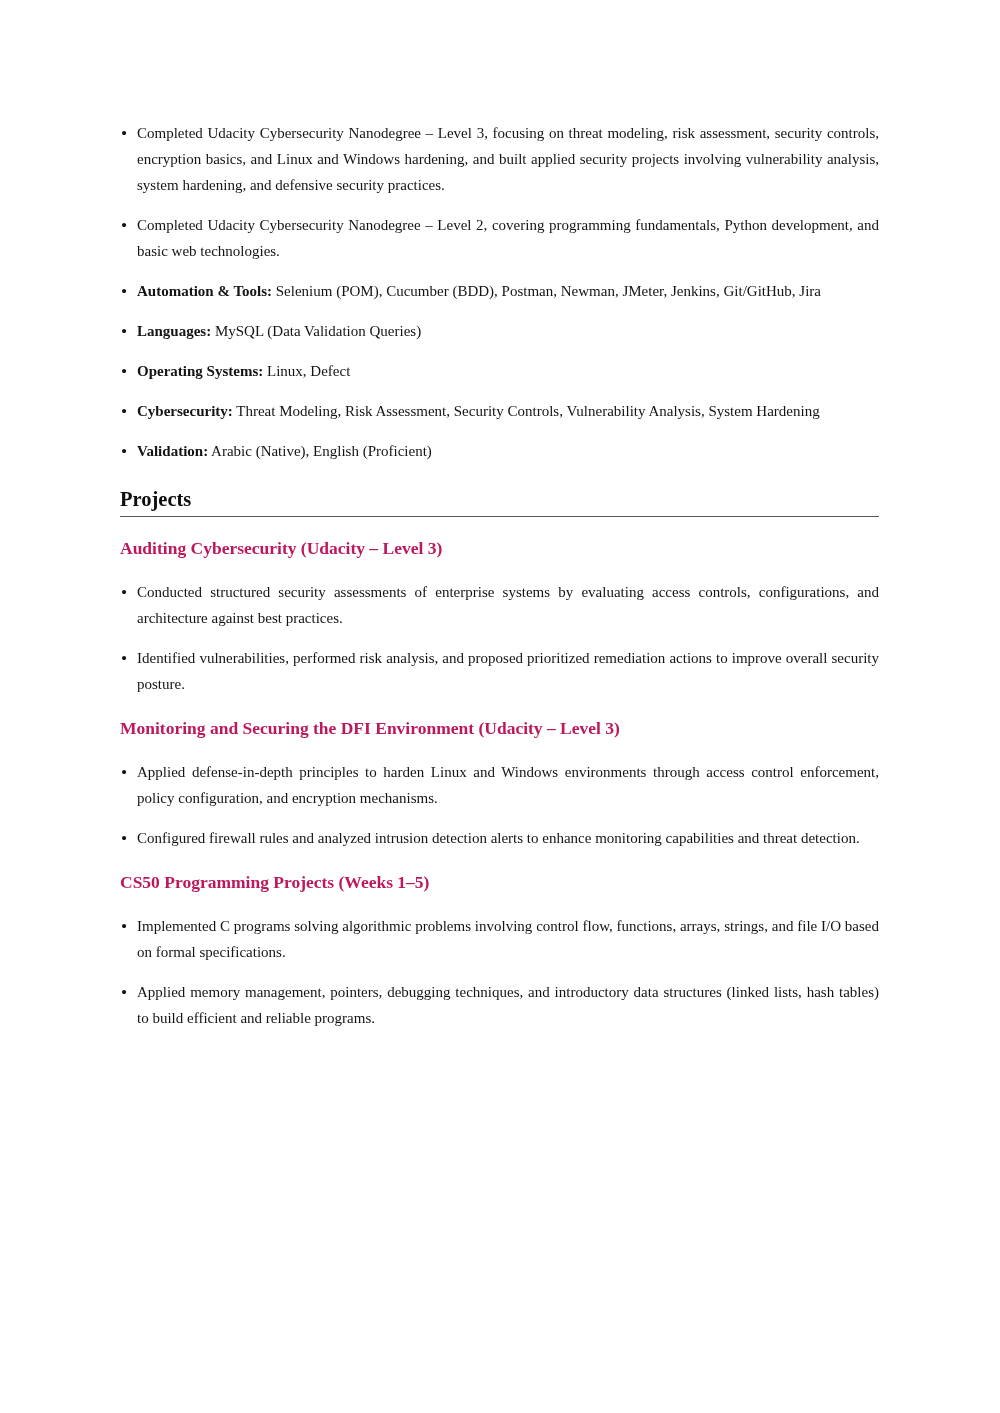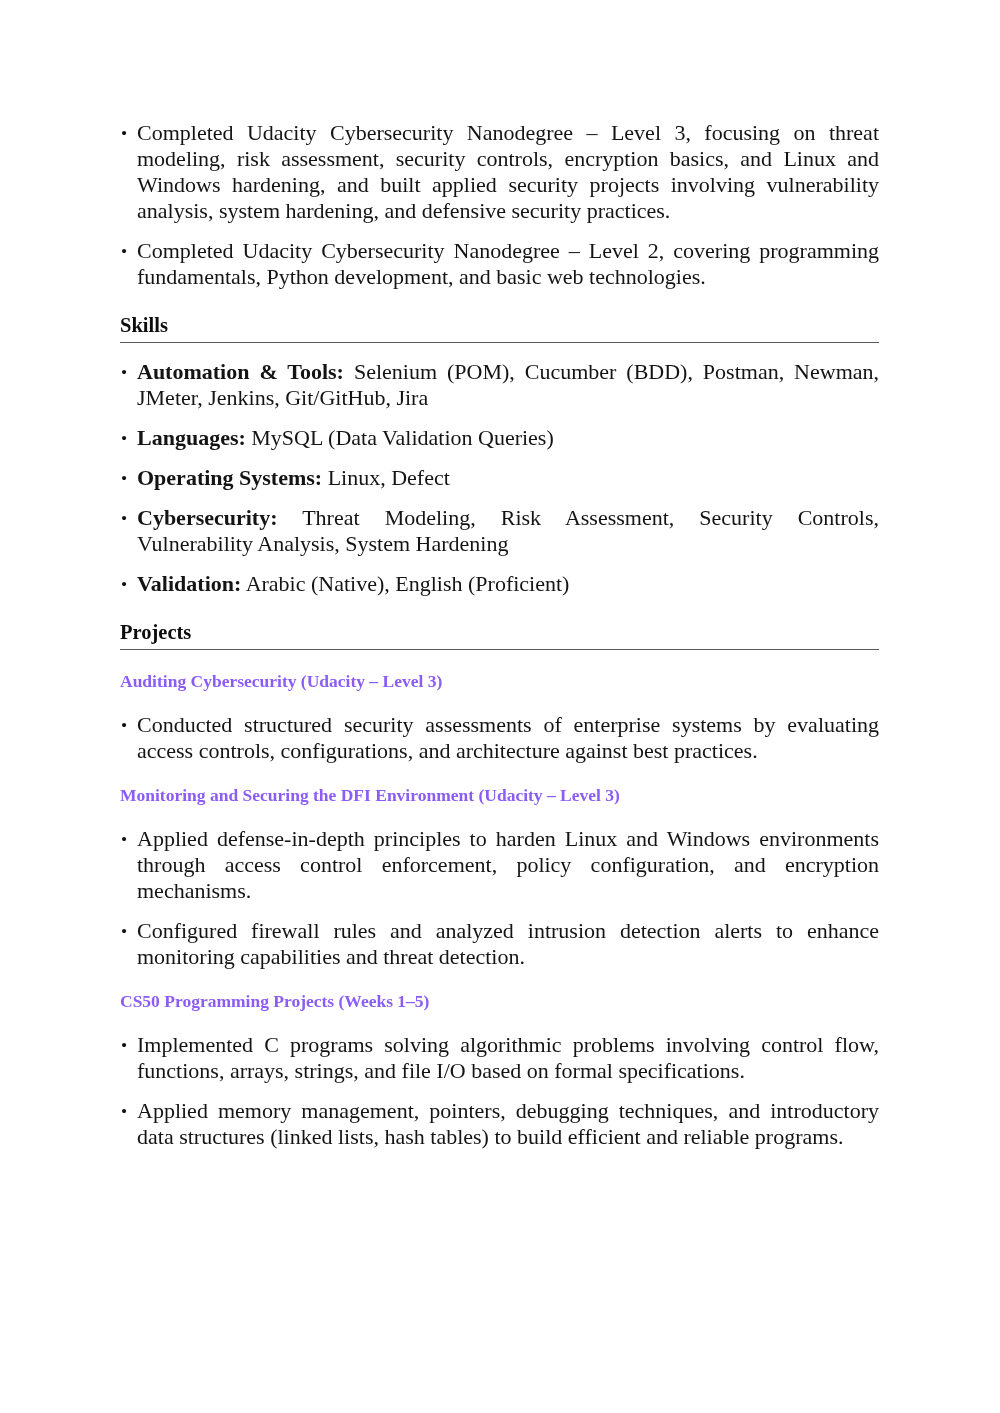--- a/index.html
+++ b/index.html
@@ -21,21 +21,21 @@
     left: 120px;
     width: 759px;
   }
   ul.bullet-list {
     list-style: none;
   }
   ul.bullet-list > li {
     position: relative;
     padding-left: 17px;
     margin-bottom: 14px;
-    font-size: 22px;
+    font-size: 15px;
     line-height: 26px;
     text-align: justify;
   }
   ul.bullet-list > li::before {
     content: "\2022";
     position: absolute;
     left: 1px;
     top: 0;
     font-size: 17.5px;
     line-height: 26px;
@@ -51,21 +51,21 @@
     line-height: 24px;
     color: #0d0d0d;
     text-align: left;
   }
   .project-title {
     margin-top: 18px;
     margin-bottom: 18px;
     font-size: 17.5px;
     font-weight: bold;
     line-height: 26px;
-    color: #8b5cf6;
+    color: #be185d;
     text-align: left;
   }
   .skill-label, .edu-text, .skill-text, .proj-text { hyphens: none; }
   b.skill-label { font-weight: bold; }
   .first-list { margin-top: 0; }
 </style>
 </head>
 <body>
 
 <div class="page">
@@ -73,21 +73,20 @@
 
     <ul class="bullet-list first-list">
       <li>
         <span class="edu-text">Completed Udacity Cybersecurity Nanodegree – Level 3, focusing on threat modeling, risk assessment, security controls, encryption basics, and Linux and Windows hardening, and built applied security projects involving vulnerability analysis, system hardening, and defensive security practices.</span>
       </li>
       <li>
         <span class="edu-text">Completed Udacity Cybersecurity Nanodegree – Level 2, covering programming fundamentals, Python development, and basic web technologies.</span>
       </li>
     </ul>
 
-    <h2 class="section-heading">Skills</h2>
 
     <ul class="bullet-list">
       <li>
         <b class="skill-label">Automation &amp; Tools:</b>
         <span class="skill-text">Selenium (POM), Cucumber (BDD), Postman, Newman, JMeter, Jenkins, Git/GitHub, Jira</span>
       </li>
       <li>
         <b class="skill-label">Languages:</b>
         <span class="skill-text">MySQL (Data Validation Queries)</span>
       </li>
@@ -105,20 +104,23 @@
       </li>
     </ul>
 
     <h2 class="section-heading">Projects</h2>
 
     <h3 class="project-title">Auditing Cybersecurity (Udacity – Level 3)</h3>
     <ul class="bullet-list">
       <li>
         <span class="proj-text">Conducted structured security assessments of enterprise systems by evaluating access controls, configurations, and architecture against best practices.</span>
       </li>
+      <li>
+        <span class="proj-text">Identified vulnerabilities, performed risk analysis, and proposed prioritized remediation actions to improve overall security posture.</span>
+      </li>
     </ul>
 
     <h3 class="project-title">Monitoring and Securing the DFI Environment (Udacity – Level 3)</h3>
     <ul class="bullet-list">
       <li>
         <span class="proj-text">Applied defense-in-depth principles to harden Linux and Windows environments through access control enforcement, policy configuration, and encryption mechanisms.</span>
       </li>
       <li>
         <span class="proj-text">Configured firewall rules and analyzed intrusion detection alerts to enhance monitoring capabilities and threat detection.</span>
       </li>

